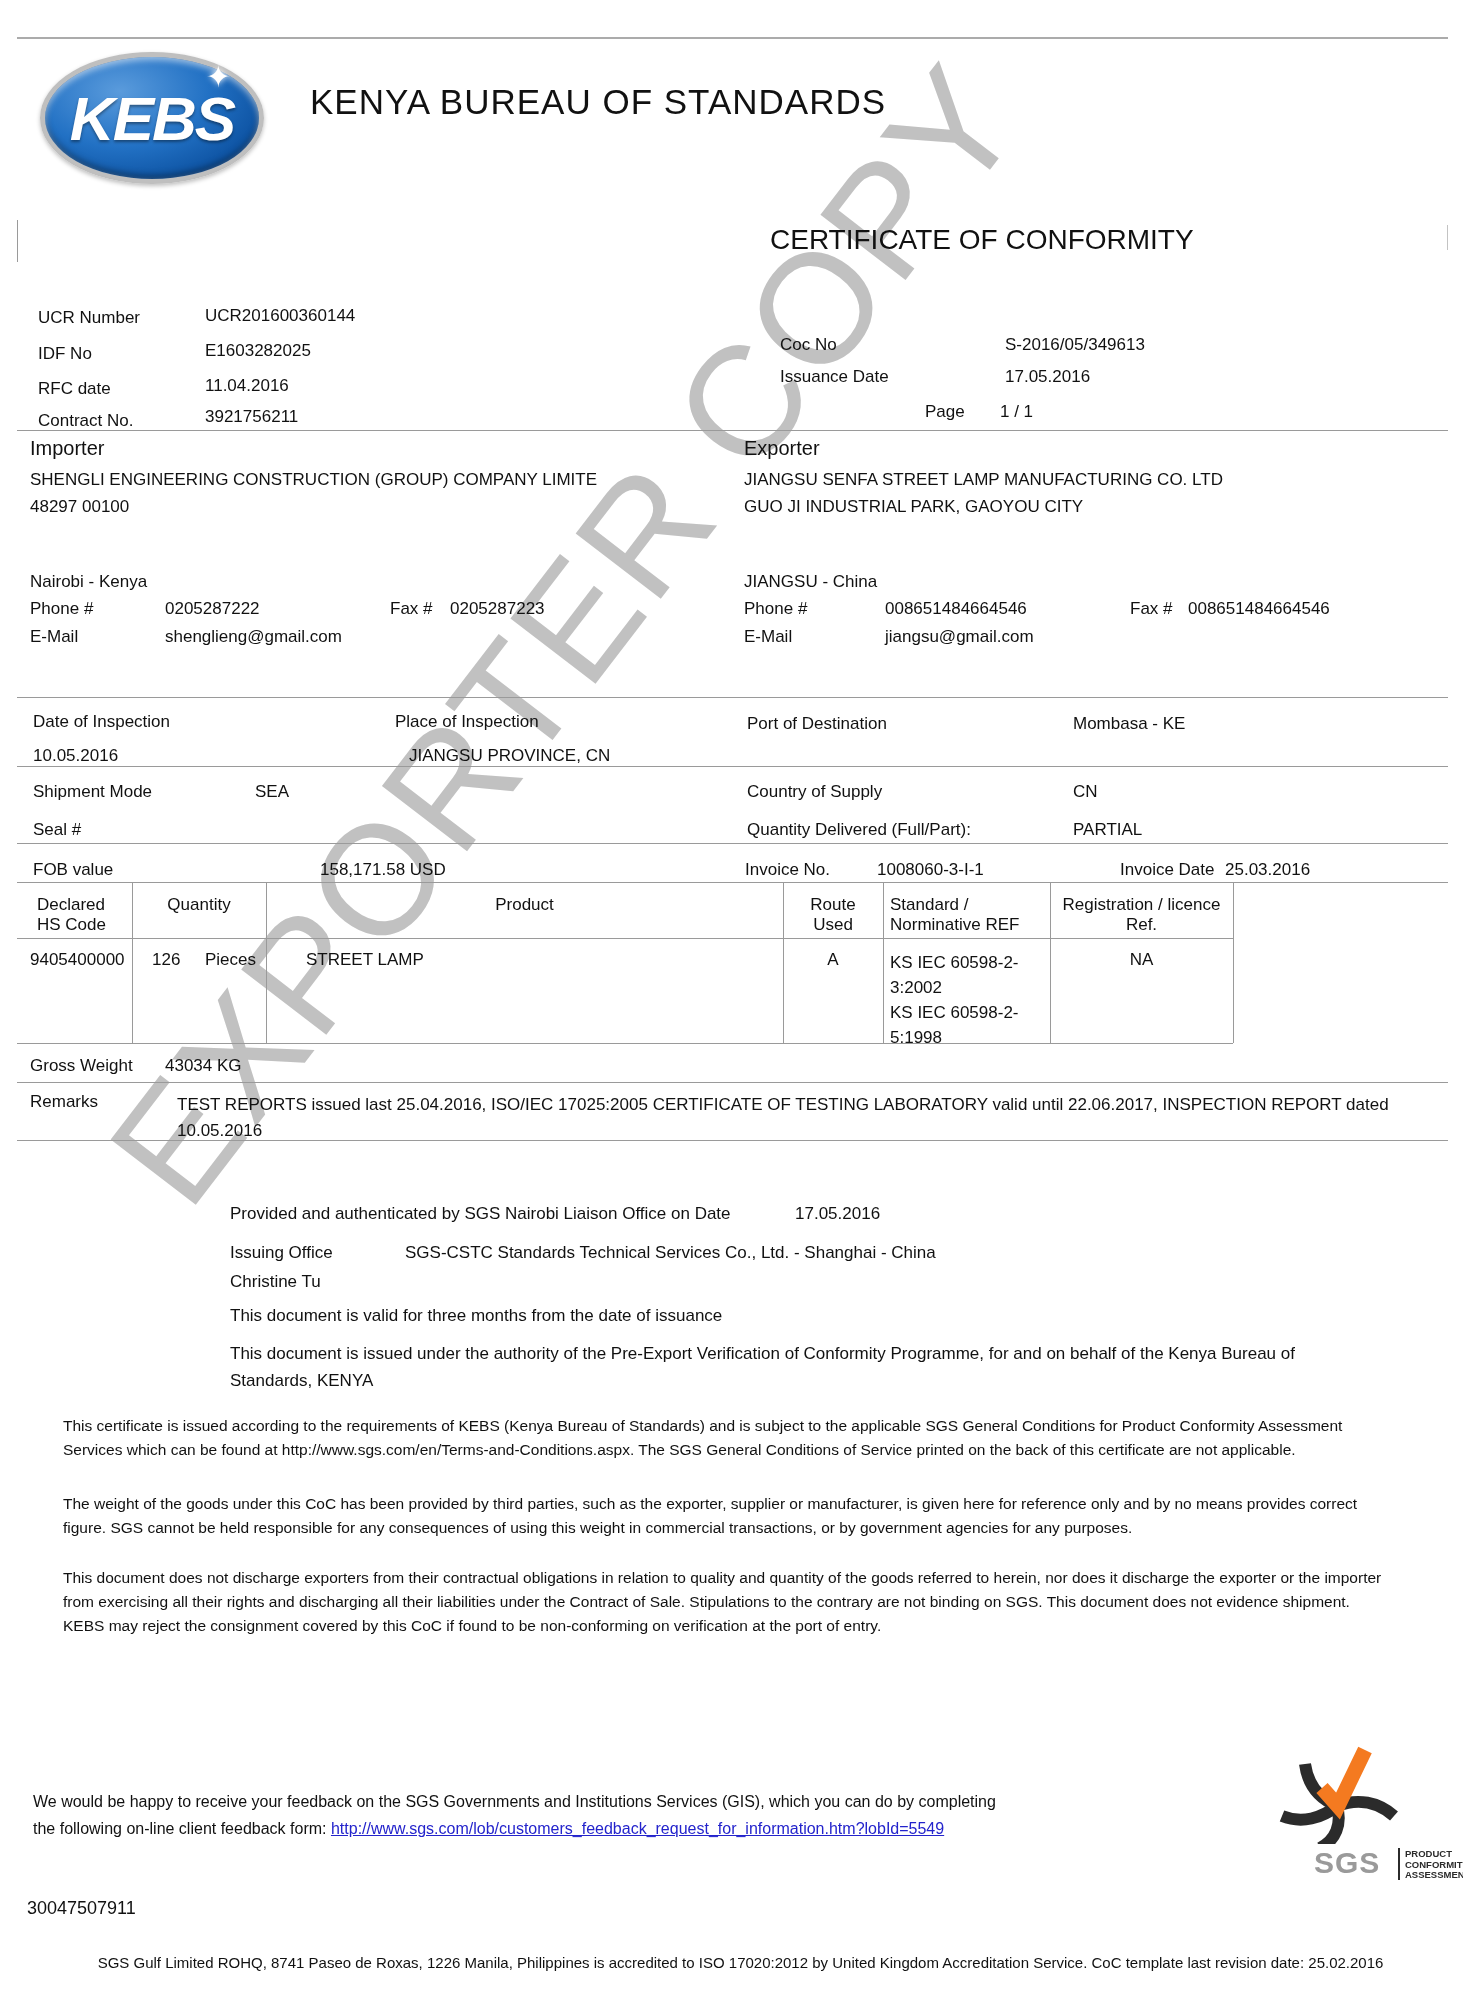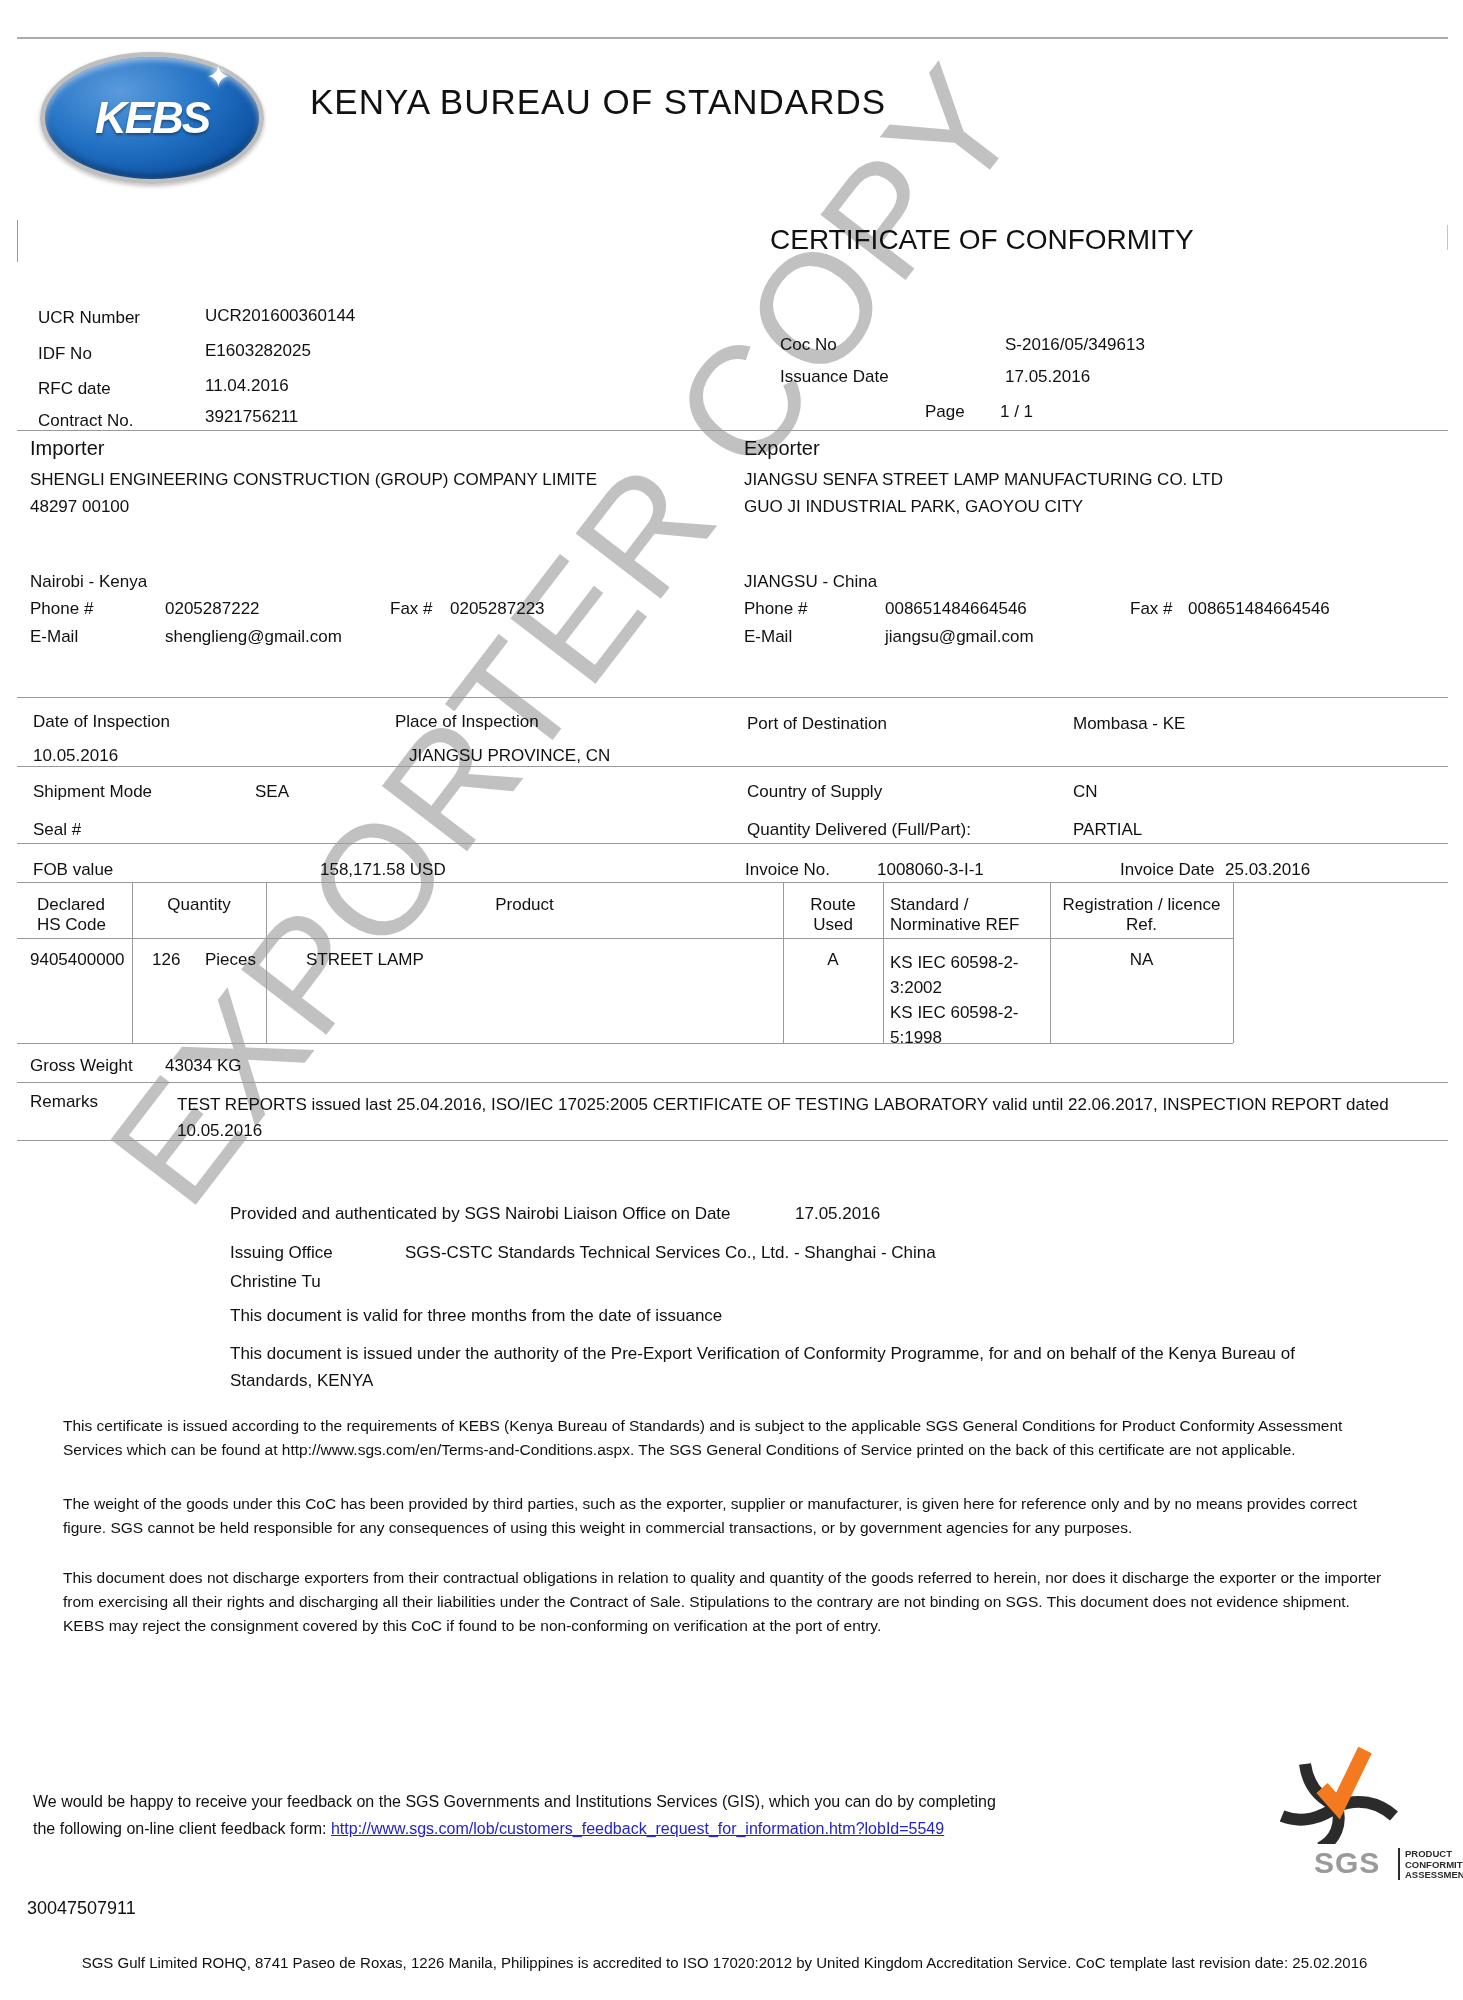--- a/index.html
+++ b/index.html
@@ -28,21 +28,21 @@
   
   #kebs-logo{
     position:absolute;left:40px;top:52px;width:214px;height:122px;z-index:2;
     border-radius:50%;
     background:radial-gradient(ellipse at 35% 28%, #5a9bdc 0%, #2271c4 45%, #0b4f9e 80%, #083f82 100%);
     border:5px solid #bfbfbf;
     box-shadow:inset 0 3px 6px rgba(255,255,255,.55), inset 0 -4px 6px rgba(0,0,0,.35), 0 2px 4px rgba(0,0,0,.25);
     display:flex;align-items:center;justify-content:center;
   }
   #kebs-logo .kebs-text{
-    color:#fff;font-weight:bold;font-style:italic;font-size:44px;letter-spacing:-2px;
+    color:#fff;font-weight:bold;font-style:italic;font-size:62px;letter-spacing:-2px;
     text-shadow:0 2px 3px rgba(0,0,0,.4);
   }
   #kebs-logo .sparkle{
     position:absolute;right:28px;top:2px;color:#fff;font-size:30px;font-style:normal;
     text-shadow:0 0 6px #fff;
   }
   a.feedback-link{color:#2323cc;text-decoration:underline;}
 
   
   #sgs-logo{position:absolute;left:1262px;top:1744px;width:190px;height:150px;z-index:2;}
@@ -210,13 +210,13 @@
   <div class="sgs-word">SGS</div>
   <div class="sgs-bar"></div>
   <div class="sgs-tagline">
     <div>PRODUCT</div>
     <div>CONFORMITY</div>
     <div>ASSESSMENT</div>
   </div>
 </div>
 
 <div class="abs" style="left:27px;top:1898px;font-size:18px;">30047507911</div>
-<div class="abs center" style="left:32px;top:1950px;width:1385px;font-size:15px;line-height:25px;">SGS Gulf Limited ROHQ, 8741 Paseo de Roxas, 1226 Manila, Philippines is accredited to ISO 17020:2012 by United Kingdom Accreditation Service. CoC template last revision date: 25.02.2016</div>
+<div class="abs center" style="left:48px;top:1950px;width:1385px;font-size:15px;line-height:25px;">SGS Gulf Limited ROHQ, 8741 Paseo de Roxas, 1226 Manila, Philippines is accredited to ISO 17020:2012 by United Kingdom Accreditation Service. CoC template last revision date: 25.02.2016</div>
 
 </body></html>

